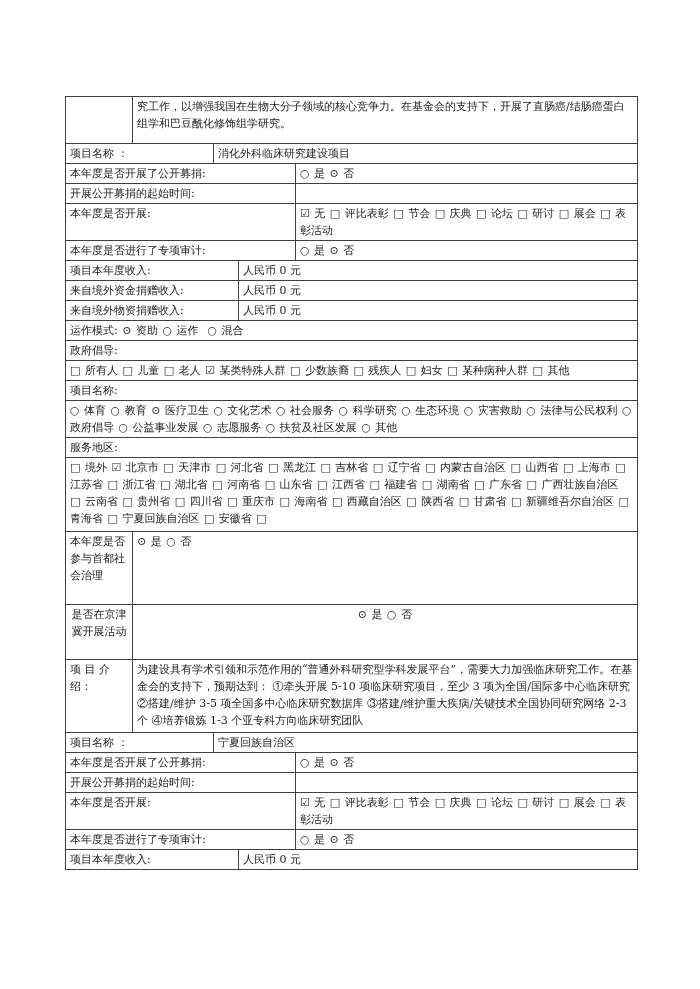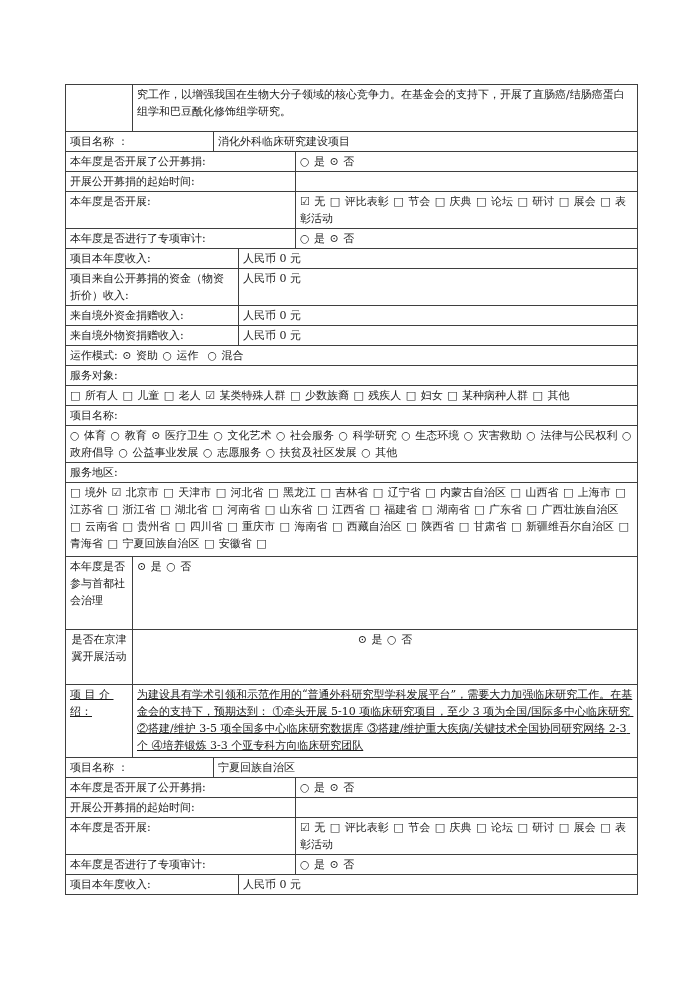--- a/index.html
+++ b/index.html
@@ -11,21 +11,21 @@
   }
   body {
     width: 700px;
     height: 989px;
     position: relative;
     overflow: hidden;
   }
   .sheet {
     position: absolute;
     left: 65px;
-    top: 84px;
+    top: 96px;
     width: 572px;
   }
   table.form {
     border-collapse: collapse;
     table-layout: fixed;
     width: 572px;
     font-size: 11px;
   }
   table.form td {
     border: 1px solid #3f3f3f;
@@ -40,21 +40,21 @@
   }
   .t {
     white-space: pre-wrap;
     word-break: break-all;
   }
   tr.r-cont td { height: 44px; }
   tr.r-2line td { height: 34px; margin-left: 13px; }
   tr.r-regions td { height: 71px; margin-top: 8px; }
   tr.r-gov td { height: 70px; }
   tr.r-jjj td { height: 52px; text-align: center; }
-  tr.r-intro td { height: 70px; text-decoration: underline; }
+  tr.r-intro td { height: 70px; }
   td.opt .t { word-spacing: 1px; }
 </style>
 </head>
 <body>
 
 <div class="sheet">
   <table class="form">
     <colgroup>
       <col style="width:67px">
       <col style="width:81px">
@@ -119,28 +119,20 @@
       <tr>
         <td colspan="3">
           <span class="t">项目本年度收入:</span>
         </td>
         <td colspan="2">
           <span class="t">人民币 0 元</span>
         </td>
       </tr>
 
 
-      <tr class="r-2line">
-        <td colspan="3">
-          <span class="t">项目来自公开募捐的资金（物资折价）收入:</span>
-        </td>
-        <td colspan="2">
-          <span class="t">人民币 0 元</span>
-        </td>
-      </tr>
 
       <tr>
         <td colspan="3">
           <span class="t">来自境外资金捐赠收入:</span>
         </td>
         <td colspan="2">
           <span class="t">人民币 0 元</span>
         </td>
       </tr>
 
@@ -154,21 +146,21 @@
       </tr>
 
       <tr>
         <td colspan="5" class="opt">
           <span class="t">运作模式: ⊙ 资助 ○ 运作  ○ 混合</span>
         </td>
       </tr>
 
       <tr>
         <td colspan="5">
-          <span class="t">服务对象:</span>
+          <span class="t">政府倡导:</span>
         </td>
       </tr>
 
       <tr>
         <td colspan="5" class="opt">
           <span class="t">□ 所有人 □ 儿童 □ 老人 ☑ 某类特殊人群 □ 少数族裔 □ 残疾人 □ 妇女 □ 某种病种人群 □ 其他</span>
         </td>
       </tr>
 
       <tr>
@@ -211,21 +203,21 @@
         <td colspan="4" class="opt">
           <span class="t">⊙ 是 ○ 否</span>
         </td>
       </tr>
 
       <tr class="r-intro">
         <td class="c1">
           <span class="t">项 目 介 绍：</span>
         </td>
         <td colspan="4">
-          <span class="t">为建设具有学术引领和示范作用的“普通外科研究型学科发展平台”，需要大力加强临床研究工作。在基金会的支持下，预期达到： ①牵头开展 5-10 项临床研究项目，至少 3 项为全国/国际多中心临床研究 ②搭建/维护 3-5 项全国多中心临床研究数据库 ③搭建/维护重大疾病/关键技术全国协同研究网络 2-3 个 ④培养锻炼 3-3 个亚专科方向临床研究团队</span>
+          <span class="t">为建设具有学术引领和示范作用的“普通外科研究型学科发展平台”，需要大力加强临床研究工作。在基金会的支持下，预期达到： ①牵头开展 5-10 项临床研究项目，至少 3 项为全国/国际多中心临床研究 ②搭建/维护 3-5 项全国多中心临床研究数据库 ③搭建/维护重大疾病/关键技术全国协同研究网络 2-3 个 ④培养锻炼 1-3 个亚专科方向临床研究团队</span>
         </td>
       </tr>
 
       <tr>
         <td colspan="2">
           <span class="t">项目名称 ：</span>
         </td>
         <td colspan="3">
           <span class="t">宁夏回族自治区</span>
         </td>

